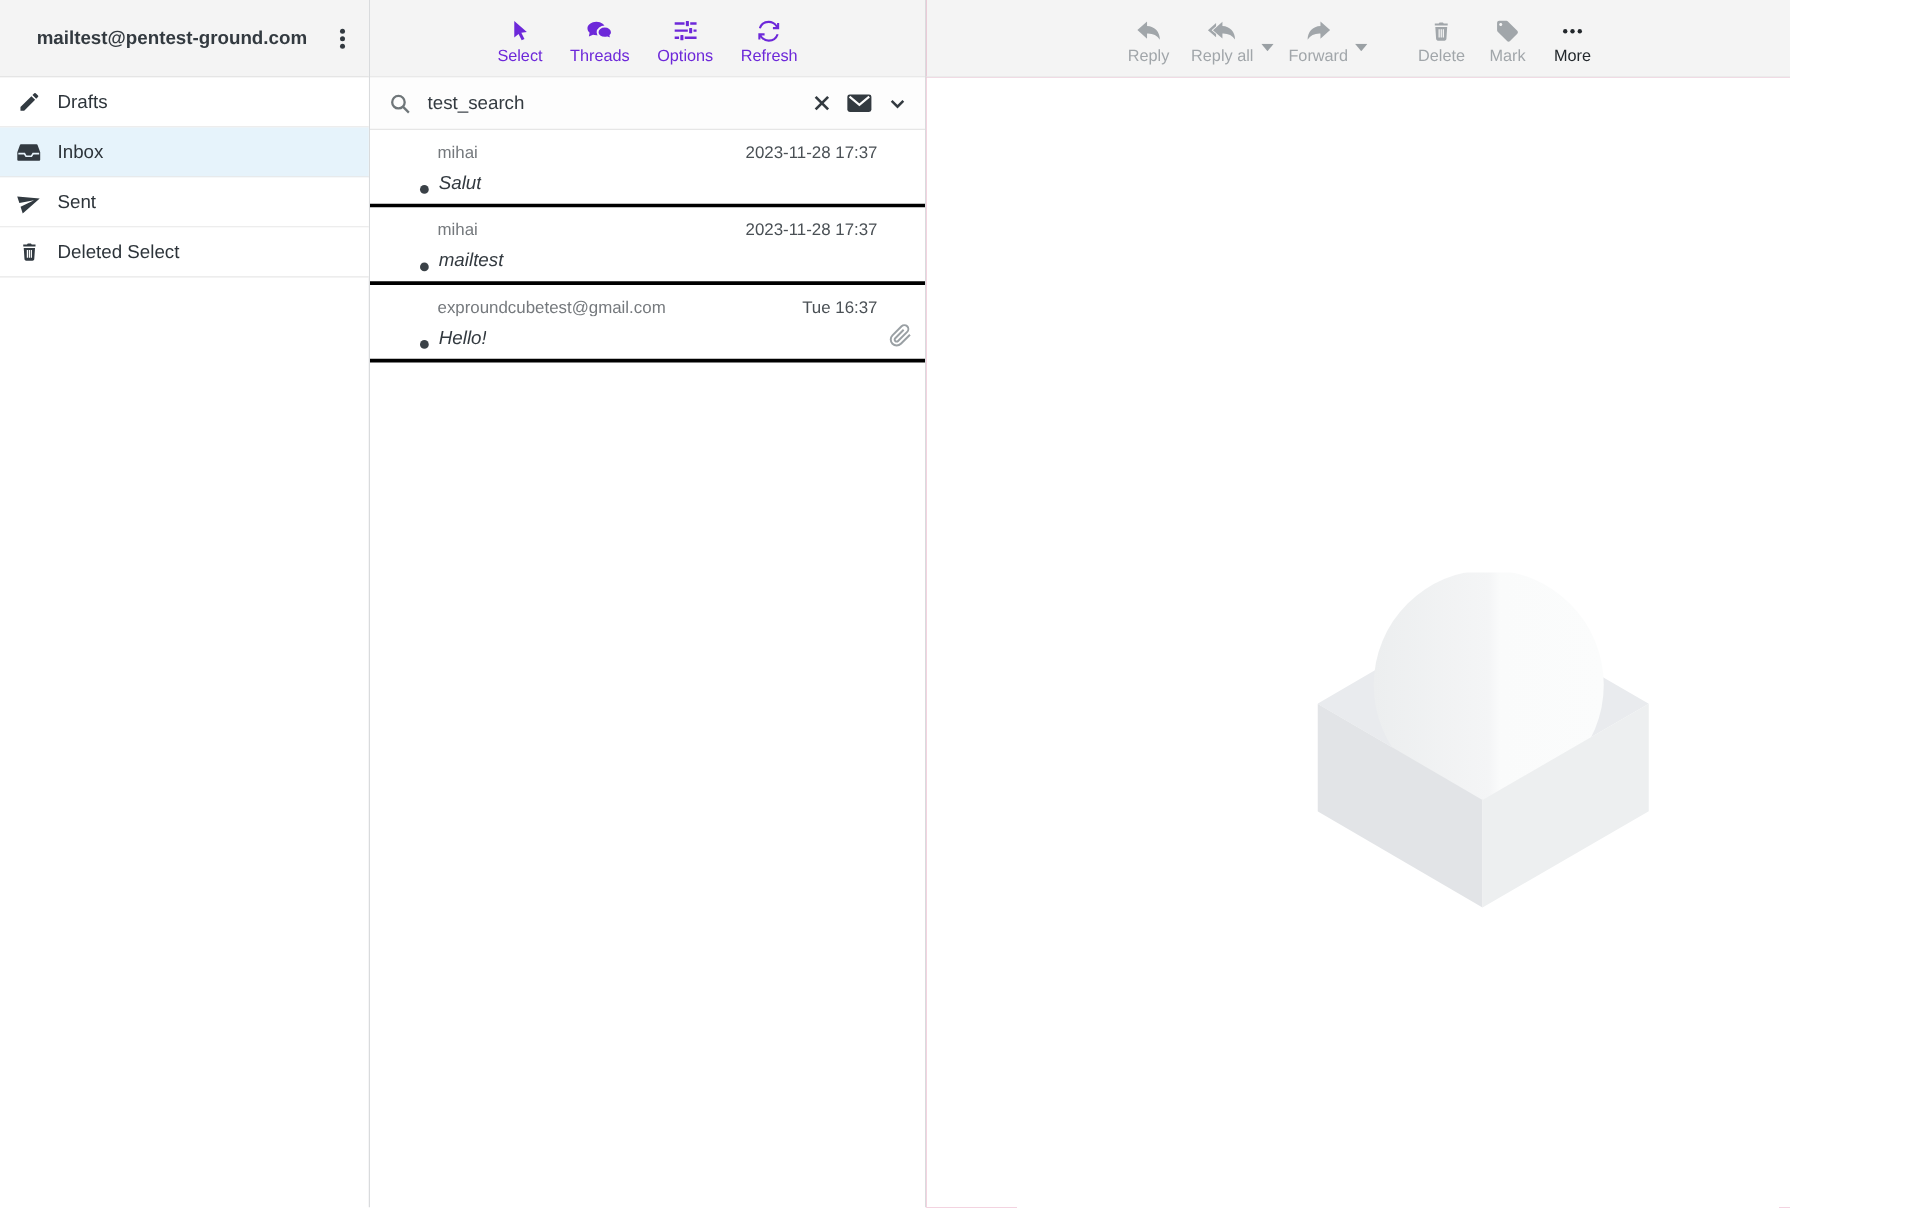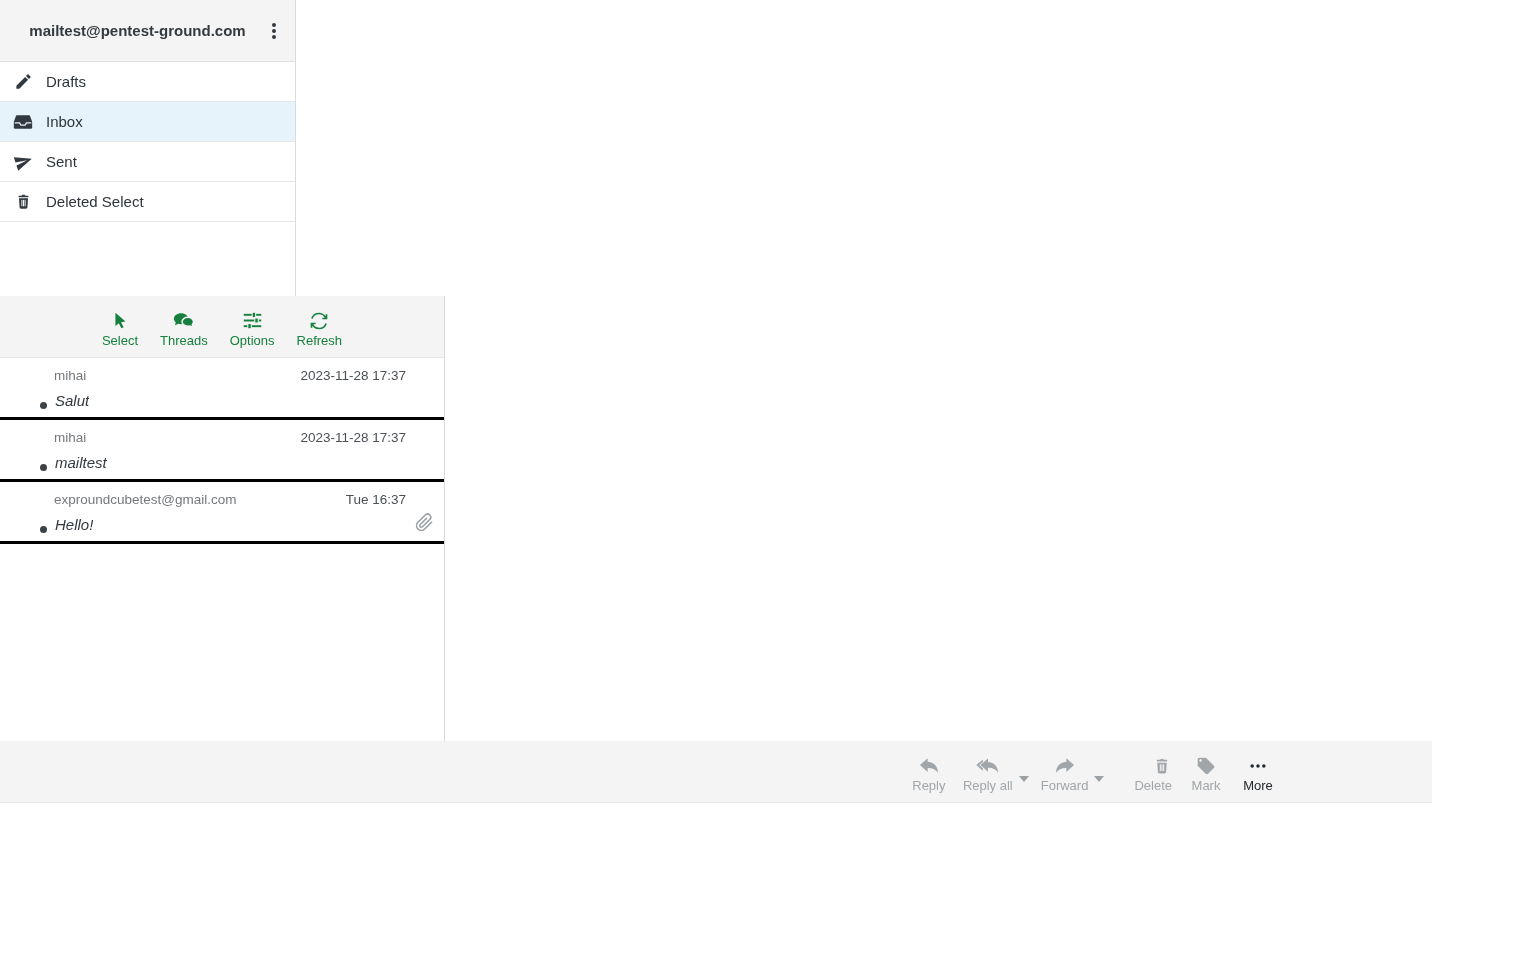--- a/index.html
+++ b/index.html
@@ -3,21 +3,21 @@
 <meta charset="utf-8">
 <style>
   * { margin:0; padding:0; box-sizing:border-box; }
   html,body { width:1536px; height:966px; overflow:hidden; }
   body {
     font-family:"Liberation Sans", sans-serif;
     background:#fff;
     color:#333a40;
     font-size:15px;
   }
-  .app { display:flex; width:1432px; height:966px;flex-direction:column; }
+  .app { display:flex; width:1432px; height:966px; }
 
   
   .sidebar { width:296px; flex:0 0 296px; border-right:1px solid #d9dbdd; background:#fff; display:flex; flex-direction:column; }
   .sidebar-header {
     height:62px; background:#f4f4f4; border-bottom:1px solid #e0e0e0;
     display:flex; align-items:center; padding:0 6px 0 16px;
   }
   .account-email { flex:1; text-align:center; font-weight:bold; font-size:15px; color:#333a40; }
   .kebab-btn { width:30px; height:40px; display:flex; align-items:center; justify-content:center; cursor:pointer; }
   .folders { display:flex; flex-direction:column; }
@@ -30,21 +30,21 @@
   .folder .flabel { font-size:15px; color:#2d343a; }
 
   
   .listcol { width:445px; flex:0 0 445px; border-right:1px solid #d9dbdd; display:flex; flex-direction:column; background:#fff; }
   .list-toolbar {
     height:62px; background:#f4f4f4; border-bottom:1px solid #e5e5e5;
     display:flex; align-items:center; justify-content:center; gap:6px;
   }
   .tbtn {
     display:flex; flex-direction:column; align-items:center; justify-content:center;
-    padding:2px 8px 0; color:#15803d; cursor:pointer; min-width:52px;
+    padding:2px 8px 0; color:#6d28d9; cursor:pointer; min-width:52px;
   }
   .tbtn .ticon { height:24px; display:flex; align-items:flex-end; justify-content:center; }
   .tbtn .tlabel { font-size:13px; margin-top:3px; line-height:14px; }
   .tbtn.disabled { color:#a1a6aa; cursor:default; }
   .tbtn.dark { color:#23282c;text-align:center; }
 
   .searchbar {
     height:42px; background:#fdfdfd; border-bottom:1px solid #e6e6e6;
     display:flex; align-items:center; padding:0 14px; gap:12px;
   }
@@ -67,21 +67,21 @@
   .subj { font-size:15px; color:#333a40; margin-left:8px; white-space:nowrap; overflow:hidden; }
   .clip { position:absolute; right:10px; bottom:9px; color:#9aa0a4; }
 
   
   .content { flex:1; display:flex; flex-direction:column; background:#be185d; }
   .msg-toolbar {
     height:62px; background:#f4f4f4; border-bottom:1px solid #e7e7e7;
     display:flex; align-items:center; justify-content:flex-end; padding-right:148px;
   }
   .caret { width:14px; display:flex; align-items:center; justify-content:center; margin:14px 2px 0 -4px; color:#9aa0a4; cursor:pointer; }
-  .gap-before { margin-left:18px;align-items:flex-end; }
+  .gap-before { margin-left:28px; }
   .viewer { flex:1; position:relative; background:#fff; }
   .watermark { position:absolute; left:313px; top:396px; }
 
   svg { display:block; }
 </style>
 </head>
 <body>
 
 <div class="app">
 
@@ -184,20 +184,46 @@
         <span class="ticon">
           <svg width="20" height="20" viewBox="0 0 24 24" fill="currentColor">
             <path d="M12 4a8 8 0 0 1 6.9 4H16v2h6V4h-2v2.3A10 10 0 0 0 12 2 10 10 0 0 0 2.5 8.8l1.9.6A8 8 0 0 1 12 4z"></path>
             <path d="M12 20a8 8 0 0 1-6.9-4H8v-2H2v6h2v-2.3A10 10 0 0 0 12 22a10 10 0 0 0 9.5-6.8l-1.9-.6A8 8 0 0 1 12 20z"></path>
           </svg>
         </span>
         <span class="tlabel">Refresh</span>
       </div>
     </div>
 
+    <div class="searchbar">
+      <span class="sb-icon" style="color:#6f7679">
+        <svg width="20" height="20" viewBox="0 0 24 24" fill="none" stroke="currentColor" stroke-width="2.2">
+          <circle cx="10.5" cy="10.5" r="6"></circle>
+            <line x1="15" y1="15" x2="20.5" y2="20.5"></line>
+        </svg>
+      </span>
+      <input class="search-input" type="text" value="test_search" style="">
+      <span class="sb-icon">
+        <svg width="15" height="15" viewBox="0 0 24 24" fill="none" stroke="currentColor" stroke-width="3.4">
+          <line x1="4" y1="4" x2="20" y2="20"></line>
+            <line x1="20" y1="4" x2="4" y2="20"></line>
+        </svg>
+      </span>
+      <span class="sb-icon">
+        <svg width="21" height="17" viewBox="0 0 24 19">
+          <rect x="1" y="1.5" width="22" height="16" rx="2.2" fill="currentColor"></rect>
+          <polyline points="3,3.5 12,11 21,3.5" fill="none" stroke="#fdfdfd" stroke-width="2"></polyline>
+        </svg>
+      </span>
+      <span class="sb-icon">
+        <svg width="16" height="16" viewBox="0 0 24 24" fill="none" stroke="currentColor" stroke-width="3">
+          <polyline points="5,8.5 12,15.5 19,8.5"></polyline>
+        </svg>
+      </span>
+    </div>
 
     <div class="messages" id="messages">
       <div class="mrow">
         <div class="l1">
           <span class="sender">mihai</span>
           <span class="mdate">2023-11-28 17:37</span>
         </div>
         <div class="l2">
           <span class="dot"></span>
           <span class="subj">Salut</span>

